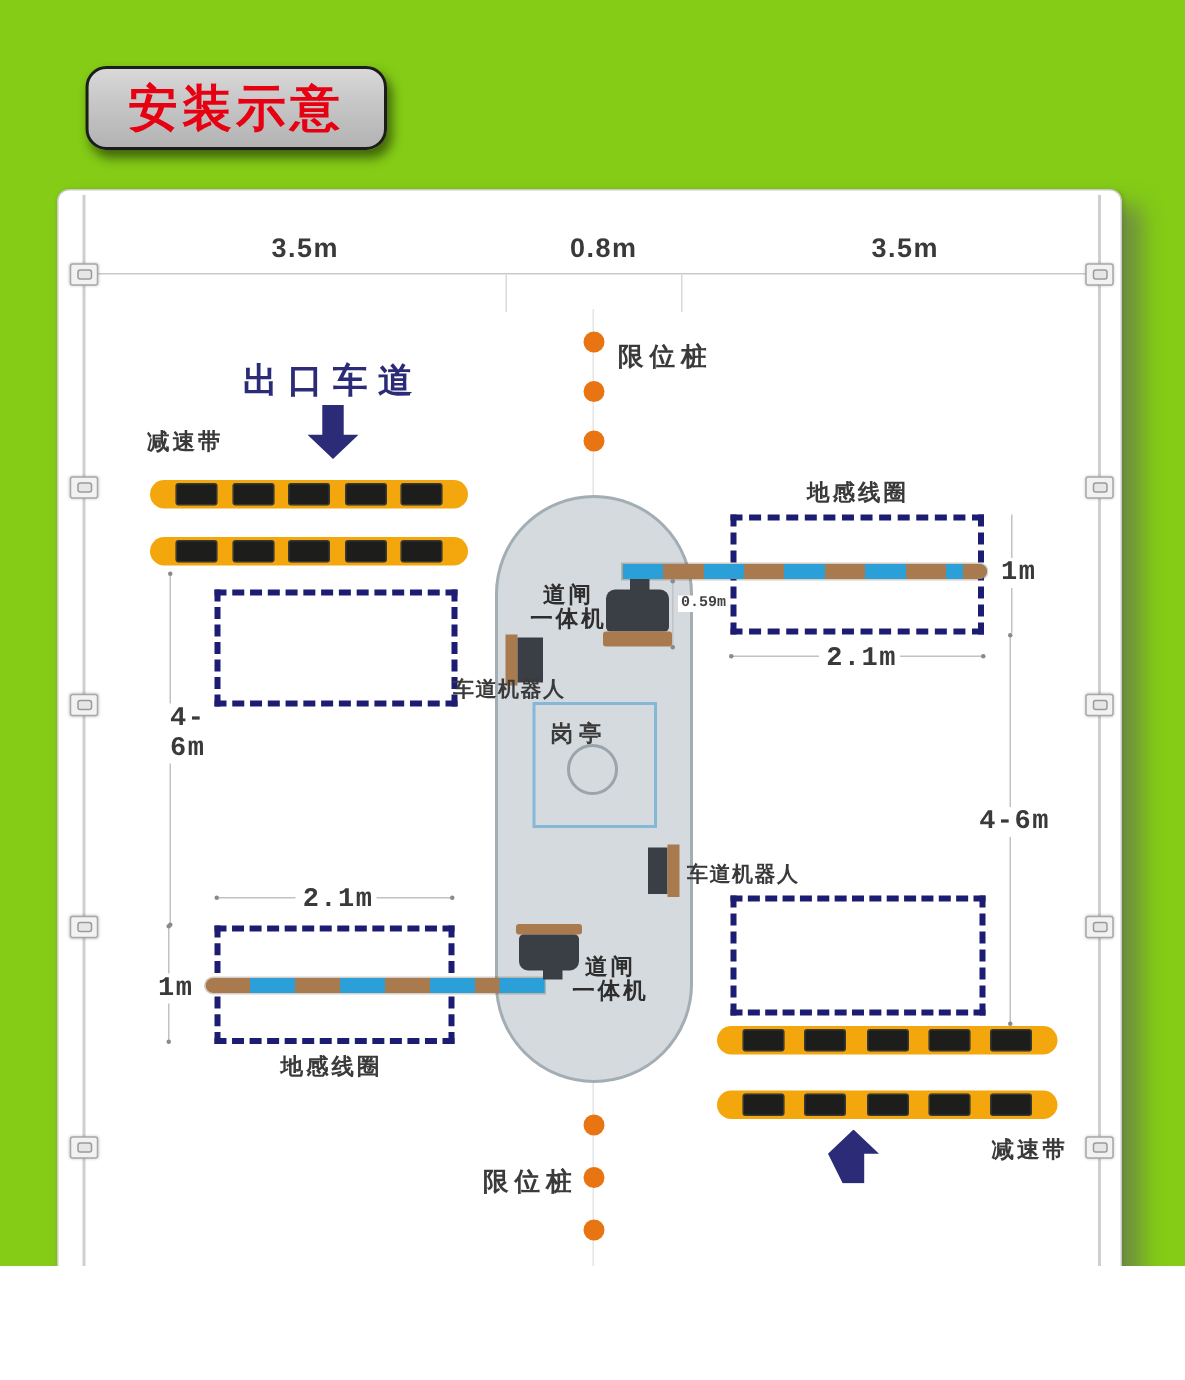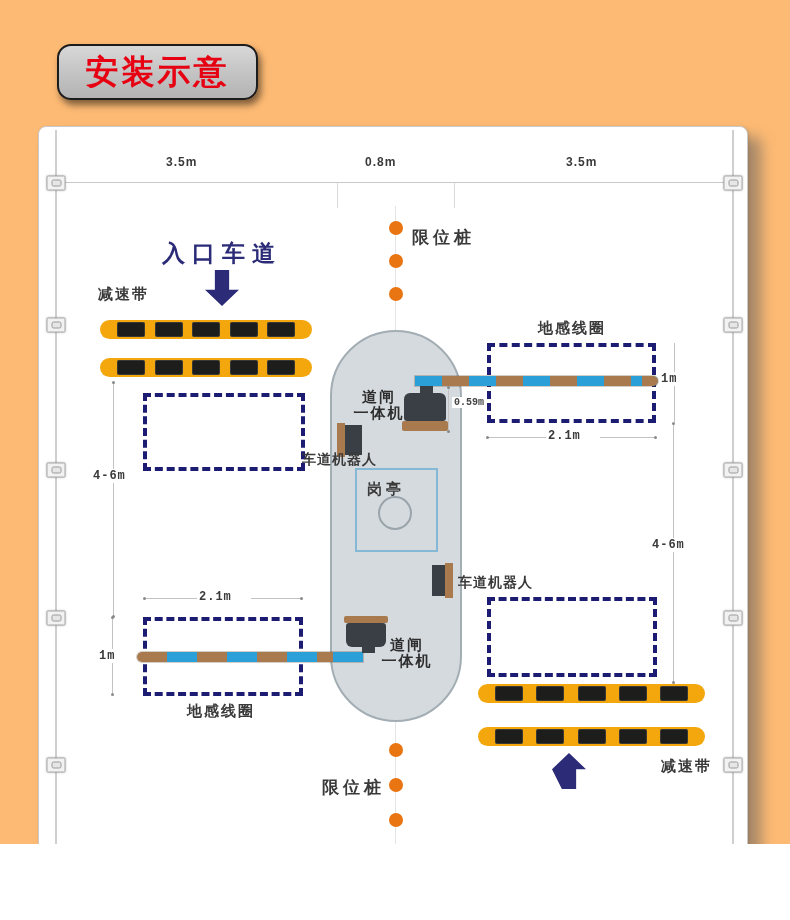--- a/index.html
+++ b/index.html
@@ -1,19 +1,19 @@
 <!DOCTYPE html>
 <html style="--c-accent_red: #e60012; --c-navy: #2b2b78; --c-dash_navy: #1c1c72; --c-orange: #e97412; --c-yellow: #f3a70c; --c-black_seg: #1d1d1b; --c-brown: #a87a4e; --c-blue_arm: #2b9fd8; --c-island: #d5dade; --c-island_border: #a2adb4; --c-booth_border: #85b7d7; --c-machine: #3a3f45;"><head>
 <meta charset="utf-8">
 <style>
   html,body{margin:0;padding:0;background:#fff;}
   .stage{
     position:relative;width:790px;height:844px;overflow:hidden;
     font-family:"Liberation Sans","DejaVu Sans",sans-serif;
-    background:#fdba74;
+    background:#84cc16;
   }
   .abs{position:absolute;}
 
   
   .badge{
     left:57px;top:44px;width:197px;height:52px;
     background:linear-gradient(180deg,#d8d8d8 0%,#c6c6c6 45%,#b3b3b3 100%);
     border:2px solid #1c1c1c;border-radius:14px;
     box-shadow:3px 5px 7px rgba(0,0,0,.5);
     display:flex;align-items:center;justify-content:center;
@@ -29,21 +29,21 @@
     box-shadow:13px 11px 14px rgba(95,95,95,.55), 1px 1px 3px rgba(0,0,0,.15);
   }
 
   .wall{width:2px;background:#cfcfcf;}
   .hline{height:1px;background:#c9c9c9;}
   .vline{width:1px;background:#c2c2c2;}
   .guide{width:1px;background:#e4e4e4;}
   .tickdn{width:1px;height:25px;background:#dadada;}
   .enddot{width:3px;height:3px;background:#8a8a8a;border-radius:50%;}
 
-  .mlabel{font-size:12px;font-weight:bold;color:#3a3a3a;letter-spacing:1px;text-align:left;}
+  .mlabel{font-size:18px;font-weight:bold;color:#3a3a3a;letter-spacing:1px;text-align:right;}
   .onwhite{background:#fff;padding:0 2px;font-family:Liberation Mono, monospace;}
   .cnlabel{font-size:15px;font-weight:bold;color:#3a3a3a;letter-spacing:2px;white-space:nowrap;}
   .cnsmall{font-size:14px;font-weight:bold;color:#3a3a3a;letter-spacing:1px;white-space:nowrap;}
   .lane-title{font-size:23px;font-weight:bold;color:var(--c-navy,#2b2b78);letter-spacing:7px;text-align:center;white-space:nowrap;}
 
   
   .marker{
     width:17px;height:13px;background:#f2f2f2;border:1px solid #a8a8a8;border-radius:2px;
     display:flex;align-items:center;justify-content:center;transform:translate(-50%,-50%);
     box-shadow:0 0 2px rgba(0,0,0,.2);
@@ -125,21 +125,21 @@
   <div class="abs hline" style="left:56px;top:182px;width:677px;"></div>
   <div class="abs tickdn" style="left:337px;top:183px;"></div>
   <div class="abs tickdn" style="left:454px;top:183px;"></div>
   <div class="abs mlabel" style="left:166px;top:155px;width:60px;">3.5m</div>
   <div class="abs mlabel" style="left:365px;top:155px;width:60px;">0.8m</div>
   <div class="abs mlabel" style="left:566px;top:155px;width:60px;">3.5m</div>
 
   <div class="abs guide" style="left:395px;top:206px;height:124px;"></div>
   <div class="abs guide" style="left:395px;top:722px;height:123px;"></div>
 
-  <div class="abs lane-title" style="left:140px;top:238px;width:164px;">入口车道</div>
+  <div class="abs lane-title" style="left:140px;top:238px;width:164px;">出口车道</div>
   <div class="abs arrow arrow-down" style="left:205px;top:270px;"></div>
 
   <div class="abs cnlabel" style="left:98px;top:285px;">减速带</div>
   <div class="abs bump" style="left:100px;top:320px;width:212px;">
       <i></i>
       <i></i>
       <i></i>
       <i></i>
       <i></i>
     </div>

